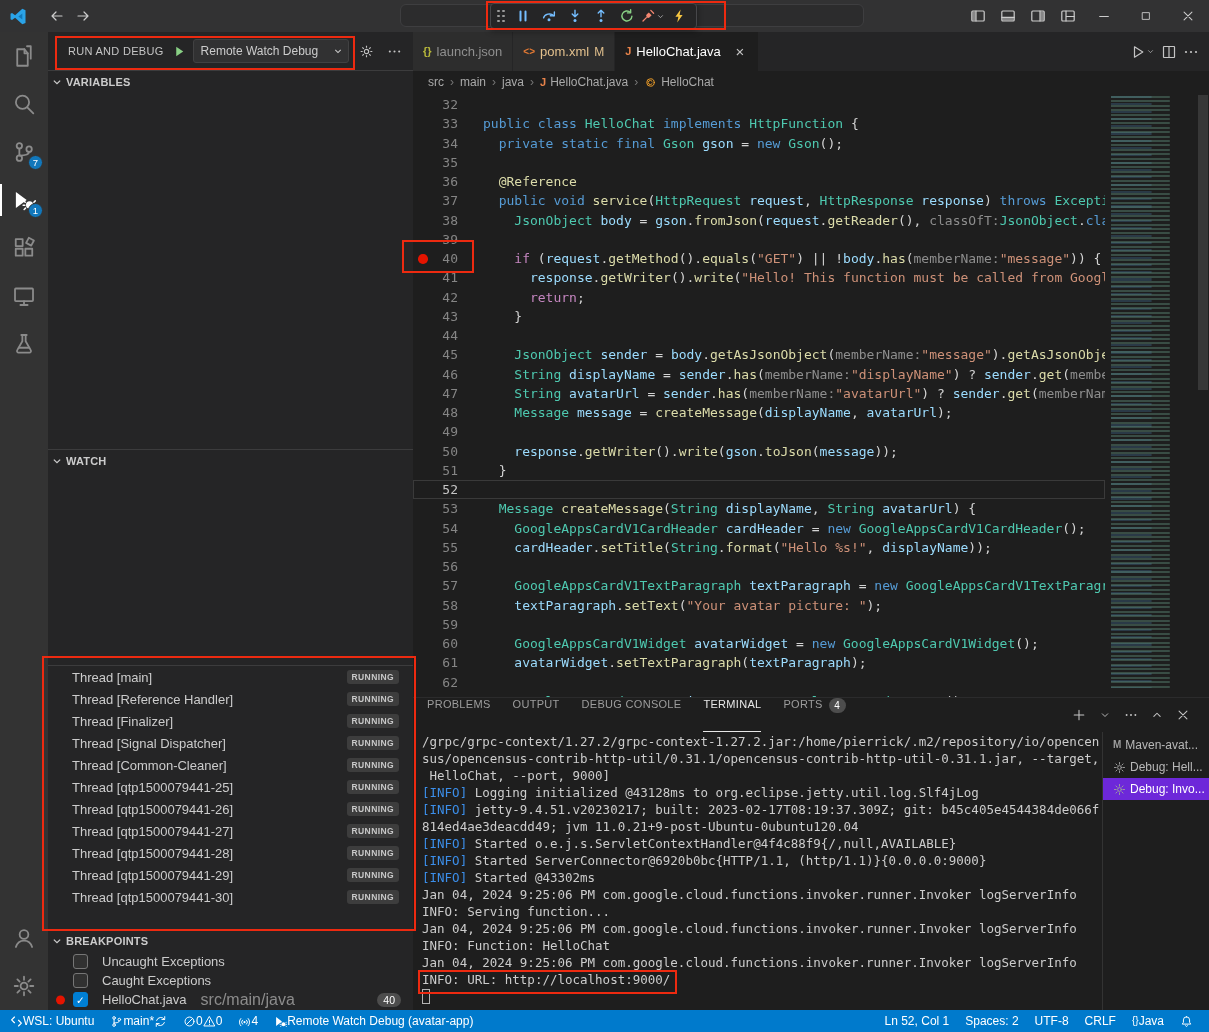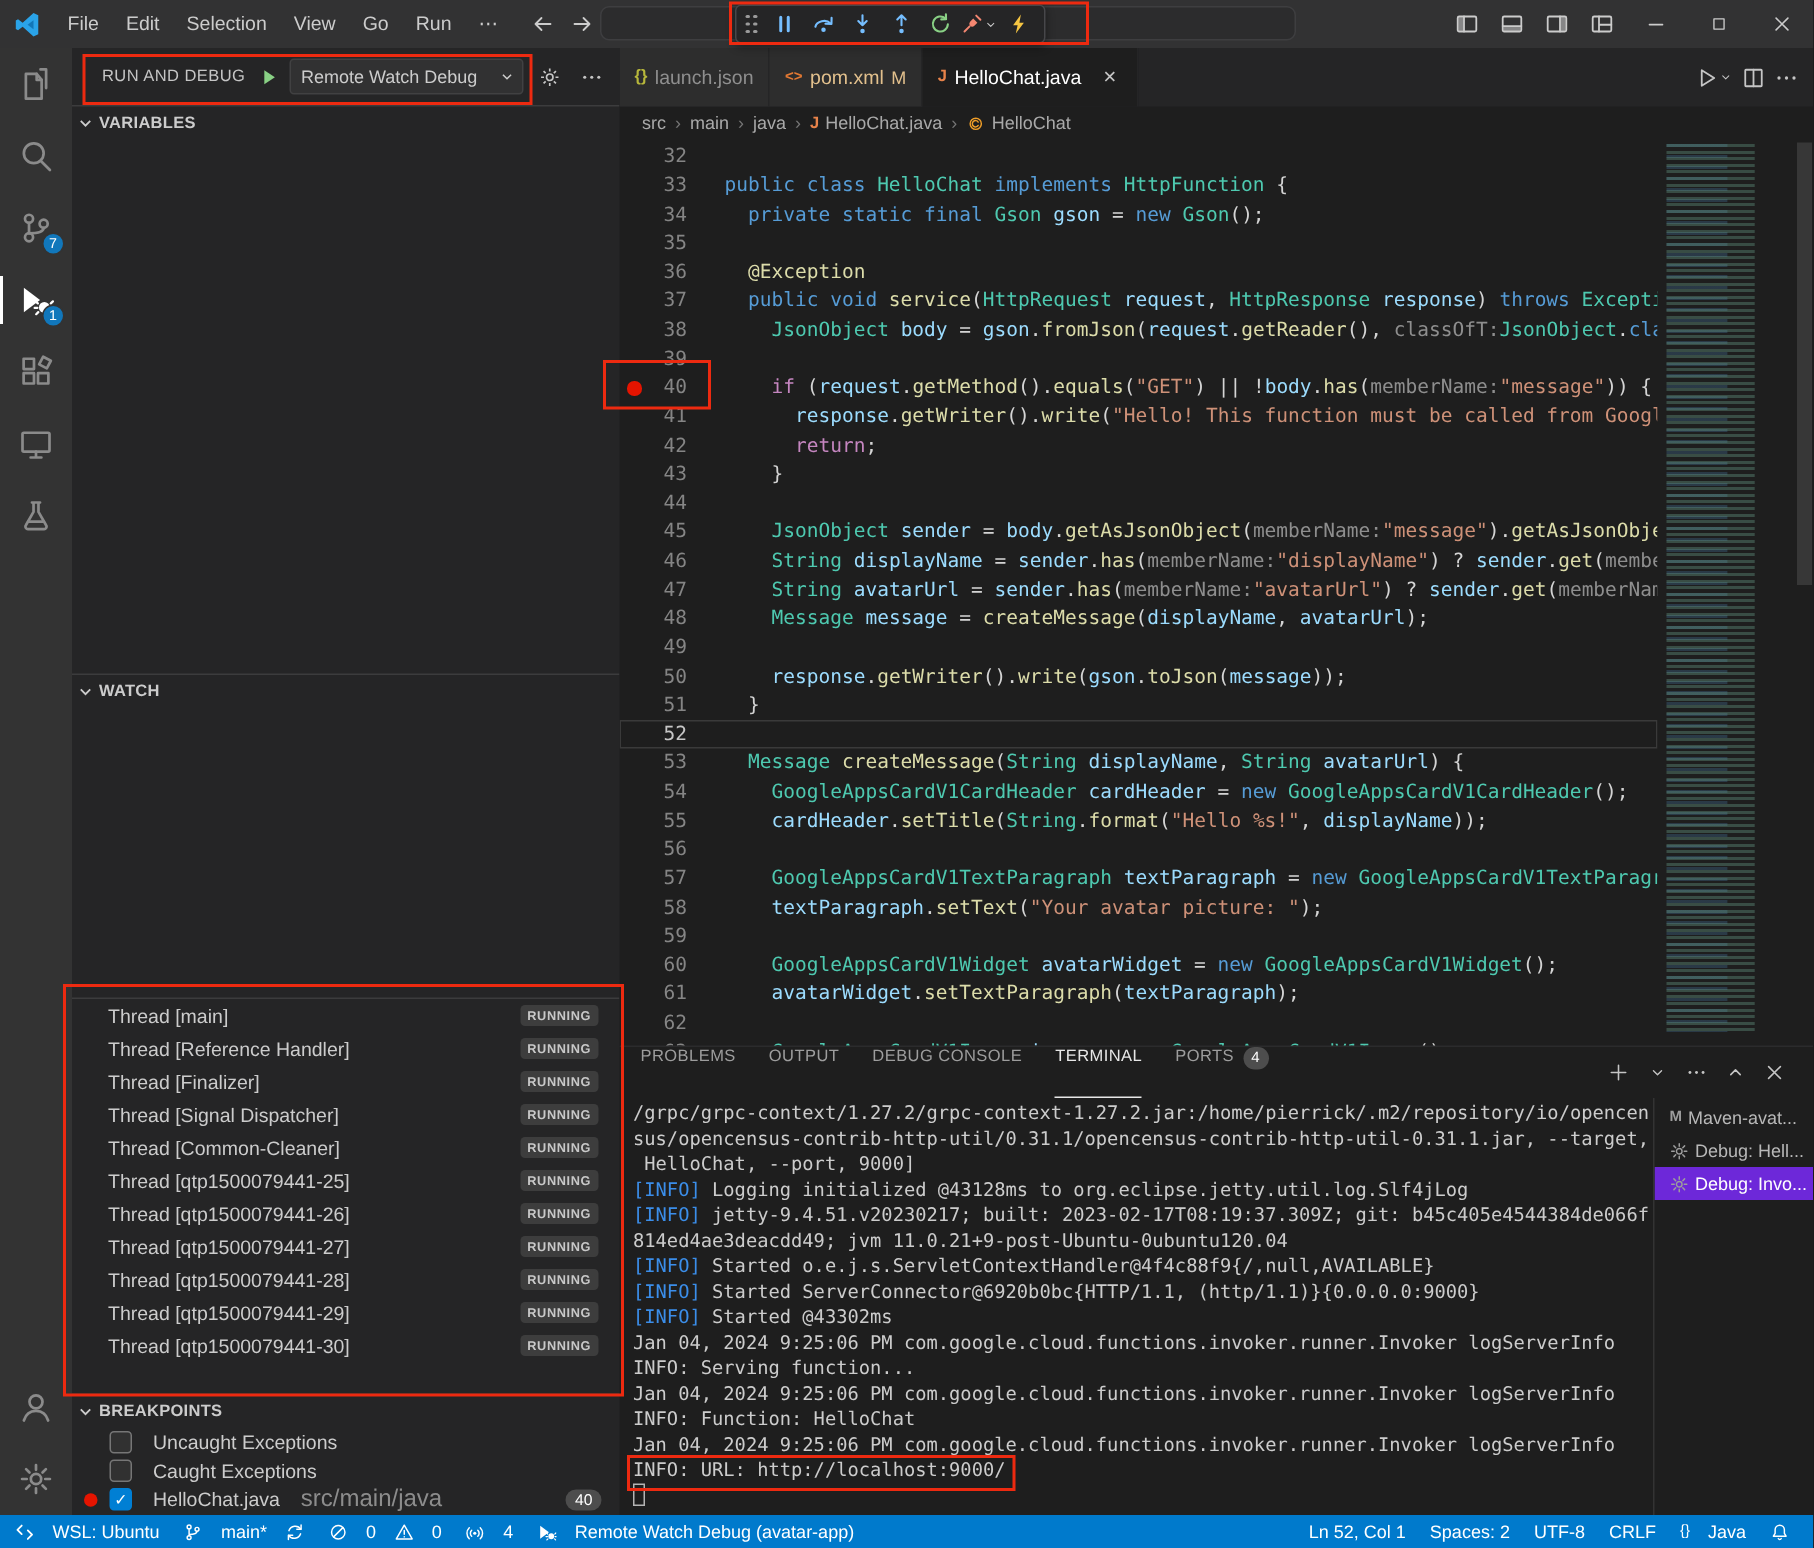--- a/index.html
+++ b/index.html
@@ -116,21 +116,21 @@
   .term-cursor{display:inline-block;width:8px;height:15px;border:1px solid #b4b4b4;vertical-align:-3px;}
   .terminal-list{width:107px;flex:none;border-left:1px solid #333;padding-top:2px;overflow:hidden;}
   .tl-item{height:22px;display:flex;align-items:center;gap:4px;padding:0 2px 0 10px;font-size:12px;color:#b8b8b8;white-space:nowrap;overflow:hidden;}
   .tl-item.selected{background:#6d28d9;color:#fff;}
   .tl-item .icon,.tl-item .ticon{flex:none;color:#9d9d9d;}
 
   
   .statusbar{position:absolute;left:0;right:0;bottom:0;height:22px;background:#007acc;display:flex;align-items:center;color:#fff;font-size:12px;z-index:20;}
   .sb-left{display:flex;align-items:center;height:100%;padding-left:2px;}
   .sb-right{margin-left:auto;display:flex;align-items:center;height:100%;padding-right:8px;}
-  .sbi{display:flex;align-items:center;gap:12px;padding:0 8px;height:100%;}
+  .sbi{display:flex;align-items:center;gap:0;padding:0 8px;height:100%;}
   .sbi .icon{color:#fff;} .sbi .ticon{font-weight:400;}
 
   
   .fic-json{color:#b7b73b;} .fic-xml{color:#e37933;} .fic-java{color:#e8834a;}
 
   
   .anno{position:absolute;border:2px solid #ed2a10;z-index:60;pointer-events:none;}
   #anno-debug-toolbar{left:486px;top:1px;width:240px;height:29px;}
   #anno-run-debug{left:55px;top:36px;width:300px;height:34px;}
   #anno-breakpoint{left:402px;top:240px;width:72px;height:33px;}
@@ -142,29 +142,20 @@
 
 <div id="app">
 
   <div class="titlebar">
     <div class="tb-logo">
       <svg width="17" height="17" viewBox="0 0 16 16">
           <path fill="#2aa3e8" d="M11.6.6 4.8 6.8 1.9 4.6.5 5.3v5.4l1.4.7 2.9-2.2 6.8 6.2 3-1.4V2z"></path>
           <path fill="#1277b8" d="M11.6 5.1v5.8L7.9 8z"></path>
         </svg>
     </div>
-    <div class="menubar" id="menubar">
-        <div class="menu-item">File</div>
-        <div class="menu-item">Edit</div>
-        <div class="menu-item">Selection</div>
-        <div class="menu-item">View</div>
-        <div class="menu-item">Go</div>
-        <div class="menu-item">Run</div>
-        <div class="menu-item">⋯</div>
-      </div>
     <div class="nav-arrows" id="nav-arrows">
         <span class="tb-icon">
           <span class="icon ">
             <svg width="16" height="16" viewBox="0 0 16 16" fill="none" stroke="currentColor" stroke-width="1.2" stroke-linecap="round" stroke-linejoin="round">
               <path d="M13 8H3M7 4 3 8l4 4"></path>
             </svg>
           </span>
         </span>
         <span class="tb-icon">
           <span class="icon ">
@@ -599,21 +590,21 @@
           </span>
           <span>HelloChat</span>
         </span>
       </div>
     <div class="code-area">
       <div class="lines" id="lines">
           <div class="line"><span class="bpm"></span><span class="num">32</span><span class="code"></span></div>
           <div class="line"><span class="bpm"></span><span class="num">33</span><span class="code"><span class="tk-kw">public class </span><span class="tk-type">HelloChat</span><span class="tk-def"> </span><span class="tk-kw">implements</span><span class="tk-def"> </span><span class="tk-type">HttpFunction</span><span class="tk-def"> {</span></span></div>
           <div class="line"><span class="bpm"></span><span class="num">34</span><span class="code"><span class="tk-def">  </span><span class="tk-kw">private static final </span><span class="tk-type">Gson</span><span class="tk-def"> </span><span class="tk-var">gson</span><span class="tk-def"> = </span><span class="tk-kw">new </span><span class="tk-type">Gson</span><span class="tk-def">();</span></span></div>
           <div class="line"><span class="bpm"></span><span class="num">35</span><span class="code"></span></div>
-          <div class="line"><span class="bpm"></span><span class="num">36</span><span class="code"><span class="tk-def">  </span><span class="tk-fn">@Exception</span></span></div>
+          <div class="line"><span class="bpm"></span><span class="num">36</span><span class="code"><span class="tk-def">  </span><span class="tk-fn">@Reference</span></span></div>
           <div class="line"><span class="bpm"></span><span class="num">37</span><span class="code"><span class="tk-def">  </span><span class="tk-kw">public void </span><span class="tk-fn">service</span><span class="tk-def">(</span><span class="tk-type">HttpRequest</span><span class="tk-def"> </span><span class="tk-var">request</span><span class="tk-def">, </span><span class="tk-type">HttpResponse</span><span class="tk-def"> </span><span class="tk-var">response</span><span class="tk-def">) </span><span class="tk-kw">throws </span><span class="tk-type">Exception</span></span></div>
           <div class="line"><span class="bpm"></span><span class="num">38</span><span class="code"><span class="tk-def">    </span><span class="tk-type">JsonObject</span><span class="tk-def"> </span><span class="tk-var">body</span><span class="tk-def"> = </span><span class="tk-var">gson</span><span class="tk-def">.</span><span class="tk-fn">fromJson</span><span class="tk-def">(</span><span class="tk-var">request</span><span class="tk-def">.</span><span class="tk-fn">getReader</span><span class="tk-def">(), </span><span class="tk-hint">classOfT:</span><span class="tk-type">JsonObject</span><span class="tk-def">.</span><span class="tk-kw">class</span></span></div>
           <div class="line"><span class="bpm"></span><span class="num">39</span><span class="code"></span></div>
           <div class="line"><span class="bpm"><span class="bpdot"></span></span><span class="num">40</span><span class="code"><span class="tk-def">    </span><span class="tk-ctrl">if</span><span class="tk-def"> (</span><span class="tk-var">request</span><span class="tk-def">.</span><span class="tk-fn">getMethod</span><span class="tk-def">().</span><span class="tk-fn">equals</span><span class="tk-def">(</span><span class="tk-str">"GET"</span><span class="tk-def">) || !</span><span class="tk-var">body</span><span class="tk-def">.</span><span class="tk-fn">has</span><span class="tk-def">(</span><span class="tk-hint">memberName:</span><span class="tk-str">"message"</span><span class="tk-def">)) {</span></span></div>
           <div class="line"><span class="bpm"></span><span class="num">41</span><span class="code"><span class="tk-def">      </span><span class="tk-var">response</span><span class="tk-def">.</span><span class="tk-fn">getWriter</span><span class="tk-def">().</span><span class="tk-fn">write</span><span class="tk-def">(</span><span class="tk-str">"Hello! This function must be called from Google Chat."</span></span></div>
           <div class="line"><span class="bpm"></span><span class="num">42</span><span class="code"><span class="tk-def">      </span><span class="tk-ctrl">return</span><span class="tk-def">;</span></span></div>
           <div class="line"><span class="bpm"></span><span class="num">43</span><span class="code"><span class="tk-def">    }</span></span></div>
           <div class="line"><span class="bpm"></span><span class="num">44</span><span class="code"></span></div>
           <div class="line"><span class="bpm"></span><span class="num">45</span><span class="code"><span class="tk-def">    </span><span class="tk-type">JsonObject</span><span class="tk-def"> </span><span class="tk-var">sender</span><span class="tk-def"> = </span><span class="tk-var">body</span><span class="tk-def">.</span><span class="tk-fn">getAsJsonObject</span><span class="tk-def">(</span><span class="tk-hint">memberName:</span><span class="tk-str">"message"</span><span class="tk-def">).</span><span class="tk-fn">getAsJsonObject</span></span></div>
           <div class="line"><span class="bpm"></span><span class="num">46</span><span class="code"><span class="tk-def">    </span><span class="tk-type">String</span><span class="tk-def"> </span><span class="tk-var">displayName</span><span class="tk-def"> = </span><span class="tk-var">sender</span><span class="tk-def">.</span><span class="tk-fn">has</span><span class="tk-def">(</span><span class="tk-hint">memberName:</span><span class="tk-str">"displayName"</span><span class="tk-def">) ? </span><span class="tk-var">sender</span><span class="tk-def">.</span><span class="tk-fn">get</span><span class="tk-def">(</span><span class="tk-hint">memberName:</span></span></div>

